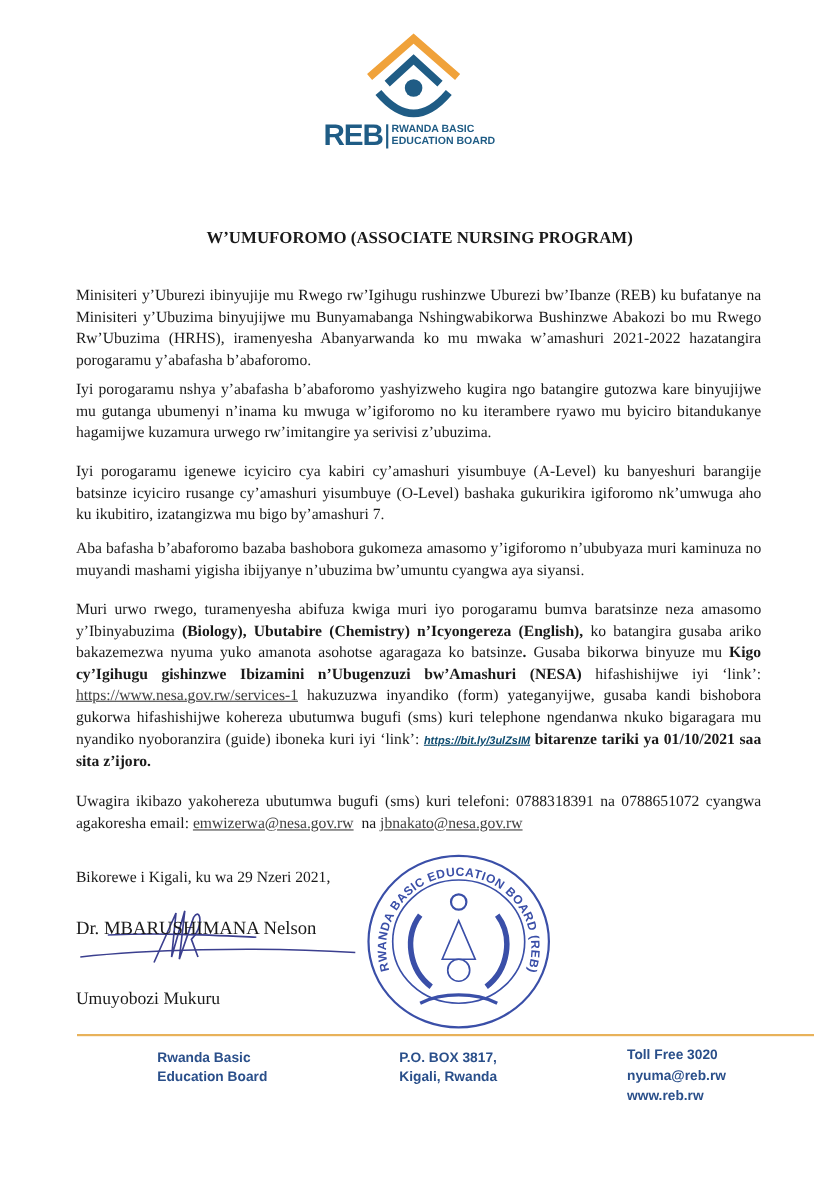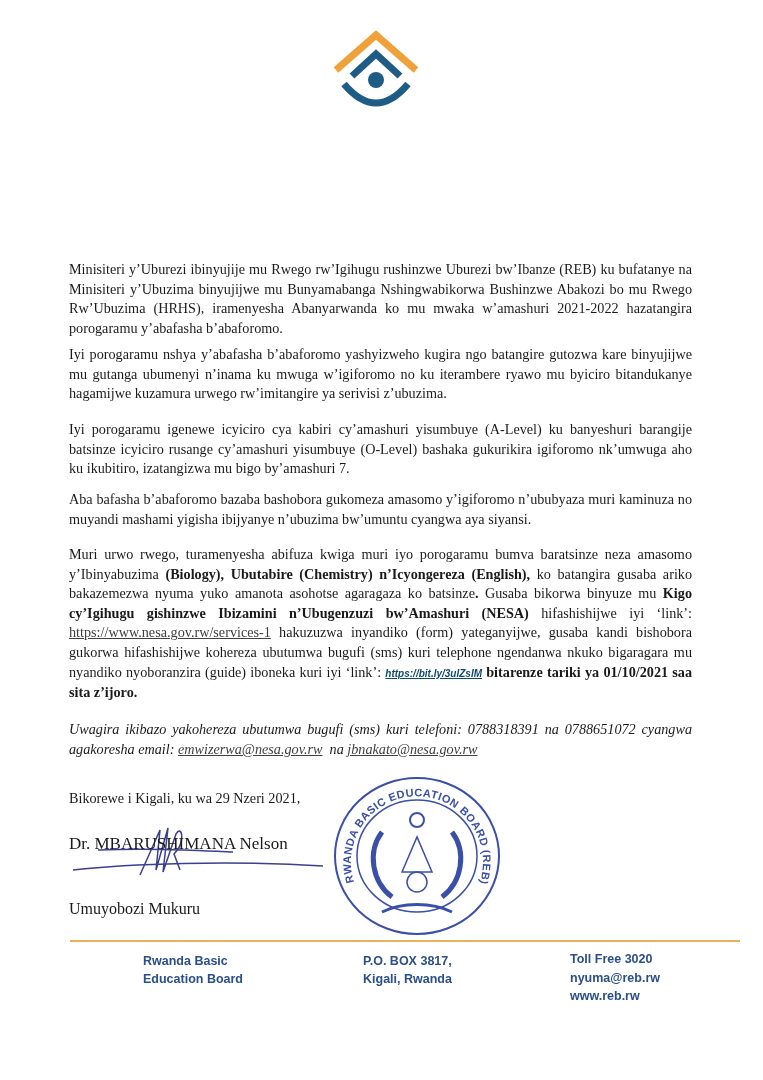--- a/index.html
+++ b/index.html
@@ -13,21 +13,21 @@
     .reb-mark { font-family: "Liberation Sans", "DejaVu Sans", sans-serif; font-weight: 900; font-size: 27px; color: #1f5c85; letter-spacing: -1px; line-height: 1; }
     .reb-sep { width: 2px; height: 22px; background: #1f5c85; margin: 0 3px 0 3px; }
     .reb-name { font-family: "Liberation Sans", "DejaVu Sans", sans-serif; font-weight: 700; font-size: 9.6px; color: #1f5c85; line-height: 10.5px; }
     .title { position: absolute; left: 60px; width: 643px; top: 187px; text-align: center; font-weight: 700; font-size: 15.3px; line-height: 20px; }
     .body-text { position: absolute; left: 69px; width: 623px; font-size: 14.2px; line-height: 19.6px; text-align: justify; margin: 0; }
     .p1 { top: 260px; }
     .p2 { top: 345px; }
     .p3 { top: 420px; }
     .p4 { top: 490px; }
     .p5 { top: 545px; }
-    .p6 { top: 720px; font-style: italic; }
+    .p6 { top: 720px; }
     .link { color: #404040; text-decoration: underline; }
     .bitly { font-family: "Liberation Sans", "DejaVu Sans", sans-serif; font-style: italic; font-weight: 700; color: #0c4a6e; text-decoration: underline; font-size: 10px; }
     b { font-weight: 700; }
     .date { position: absolute; left: 69px; top: 790px; font-size: 14.2px; }
     .signature { position: absolute; left: 68px; top: 820px; width: 270px; height: 62px; }
     .signer-name { position: absolute; left: 69px; top: 834px; font-size: 17px; font-weight: 400; }
     .signer-title { position: absolute; left: 69px; top: 900px; font-size: 16px; }
     .stamp { position: absolute; left: 322px; top: 772px; width: 190px; height: 165px; }
     .footer-rule { position: absolute; left: 70px; top: 940px; width: 670px; height: 2px; background: #e8b25a; }
     .footer-col { position: absolute; top: 952px; font-family: "Liberation Sans", "DejaVu Sans", sans-serif; font-weight: 700; font-size: 12.5px; line-height: 18px; color: #2a4f8a; }
@@ -38,24 +38,33 @@
 </head>
 <body>
 
 <div class="logo">
   <svg width="100" height="82" viewBox="0 0 100 82">
     <polyline points="8,40 48,5 88,40" fill="none" stroke="#f0a23a" stroke-width="7" stroke-linejoin="miter"></polyline>
     <polyline points="24,46 48,24 72,46" fill="none" stroke="#1f5c85" stroke-width="7"></polyline>
     <circle cx="48" cy="50" r="8" fill="#1f5c85"></circle>
     <path d="M16,54 Q48,92 80,54" fill="none" stroke="#1f5c85" stroke-width="7"></path>
   </svg>
+  <div class="logo-text">
+    <span class="reb-mark">REB</span>
+    <span class="reb-sep"></span>
+    <span class="reb-name">
+      <span>RWANDA BASIC</span><br>
+      <span>EDUCATION BOARD</span>
+    </span>
+  </div>
 </div>
 
 <div class="title">
   <br>
+  <span>W’UMUFOROMO (ASSOCIATE NURSING PROGRAM)</span>
 </div>
 
 <p class="body-text p1">Minisiteri y’Uburezi ibinyujije mu Rwego rw’Igihugu rushinzwe Uburezi bw’Ibanze (REB) ku bufatanye na Minisiteri y’Ubuzima binyujijwe mu Bunyamabanga Nshingwabikorwa Bushinzwe Abakozi bo mu Rwego Rw’Ubuzima (HRHS), iramenyesha Abanyarwanda ko mu mwaka w’amashuri 2021-2022 hazatangira porogaramu y’abafasha b’abaforomo.</p>
 <p class="body-text p2">Iyi porogaramu nshya y’abafasha b’abaforomo yashyizweho kugira ngo batangire gutozwa kare binyujijwe mu gutanga ubumenyi n’inama ku mwuga w’igiforomo no ku iterambere ryawo mu byiciro bitandukanye hagamijwe kuzamura urwego rw’imitangire ya serivisi z’ubuzima.</p>
 <p class="body-text p3">Iyi porogaramu igenewe icyiciro cya kabiri cy’amashuri yisumbuye (A-Level) ku banyeshuri barangije batsinze icyiciro rusange cy’amashuri yisumbuye (O-Level) bashaka gukurikira igiforomo nk’umwuga aho ku ikubitiro, izatangizwa mu bigo by’amashuri 7.</p>
 <p class="body-text p4">Aba bafasha b’abaforomo bazaba bashobora gukomeza amasomo y’igiforomo n’ububyaza muri kaminuza no muyandi mashami yigisha ibijyanye n’ubuzima bw’umuntu cyangwa aya siyansi.</p>
 
 <p class="body-text p5"><span>Muri urwo rwego, turamenyesha abifuza kwiga muri iyo porogaramu bumva baratsinze neza amasomo y’Ibinyabuzima </span><b>(Biology), Ubutabire (Chemistry) n’Icyongereza (English),</b><span> ko batangira gusaba ariko bakazemezwa nyuma yuko amanota asohotse agaragaza ko batsinze</span><b>.</b><span> Gusaba bikorwa binyuze mu </span><b>Kigo cy’Igihugu gishinzwe Ibizamini n’Ubugenzuzi bw’Amashuri (NESA)</b><span> hifashishijwe iyi ‘link’: </span><a class="link">https://www.nesa.gov.rw/services-1</a><span> hakuzuzwa inyandiko (form) yateganyijwe, gusaba kandi bishobora gukorwa hifashishijwe kohereza ubutumwa bugufi (sms) kuri telephone ngendanwa nkuko bigaragara mu nyandiko nyoboranzira (guide) iboneka kuri iyi ‘link’: </span><a class="bitly">https://bit.ly/3ulZsIM</a><b> bitarenze tariki ya 01/10/2021 saa sita z’ijoro.</b></p>
 
 <p class="body-text p6"><span>Uwagira ikibazo yakohereza ubutumwa bugufi (sms) kuri telefoni: 0788318391 na 0788651072 cyangwa agakoresha email: </span><a class="link">emwizerwa@nesa.gov.rw</a><span style="white-space:pre">  na </span><a class="link">jbnakato@nesa.gov.rw</a></p>

